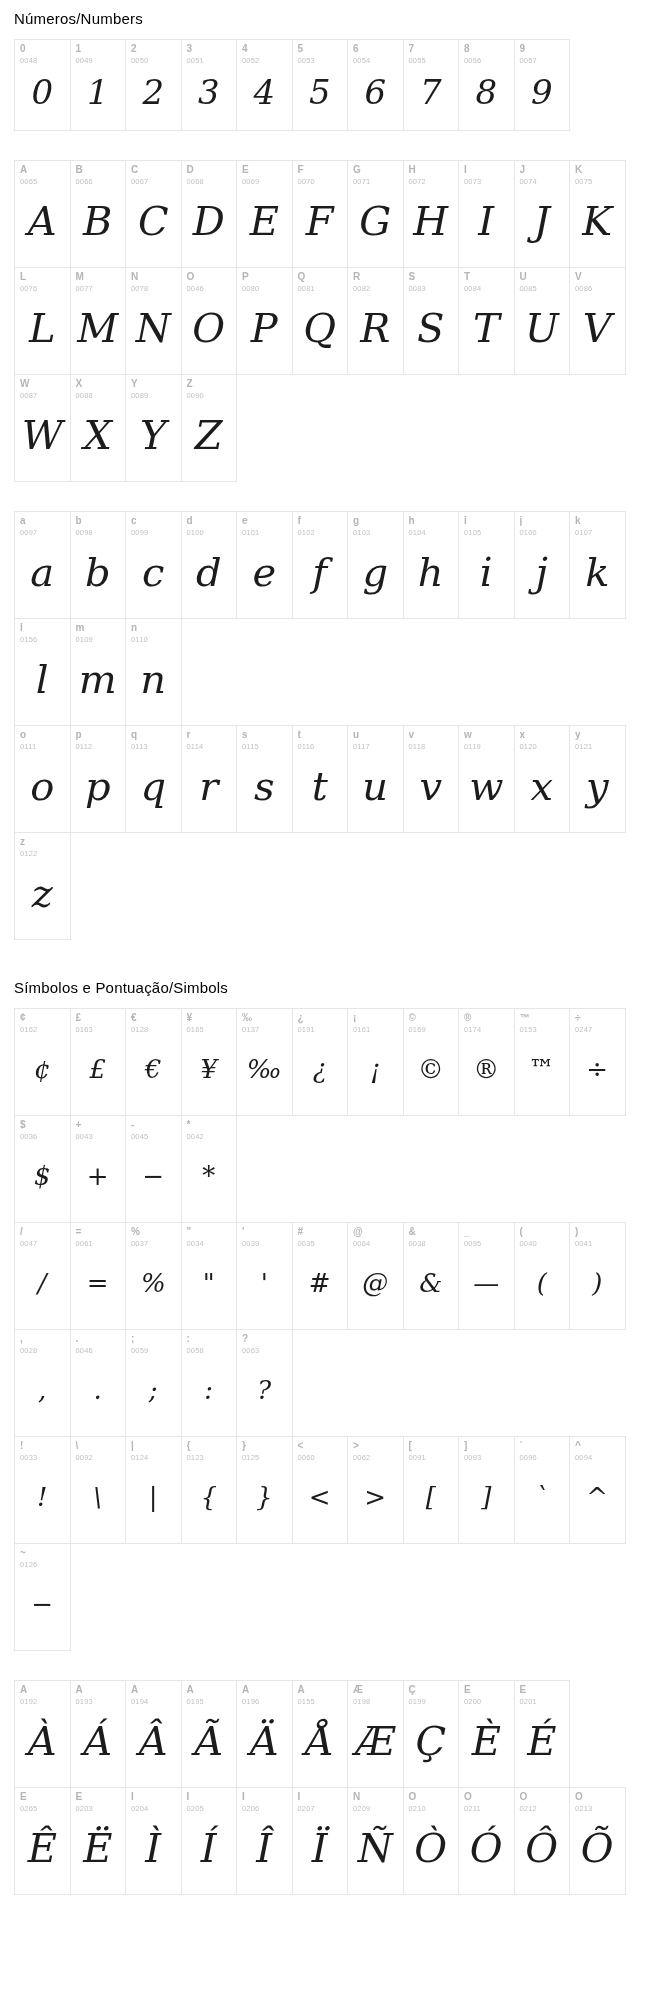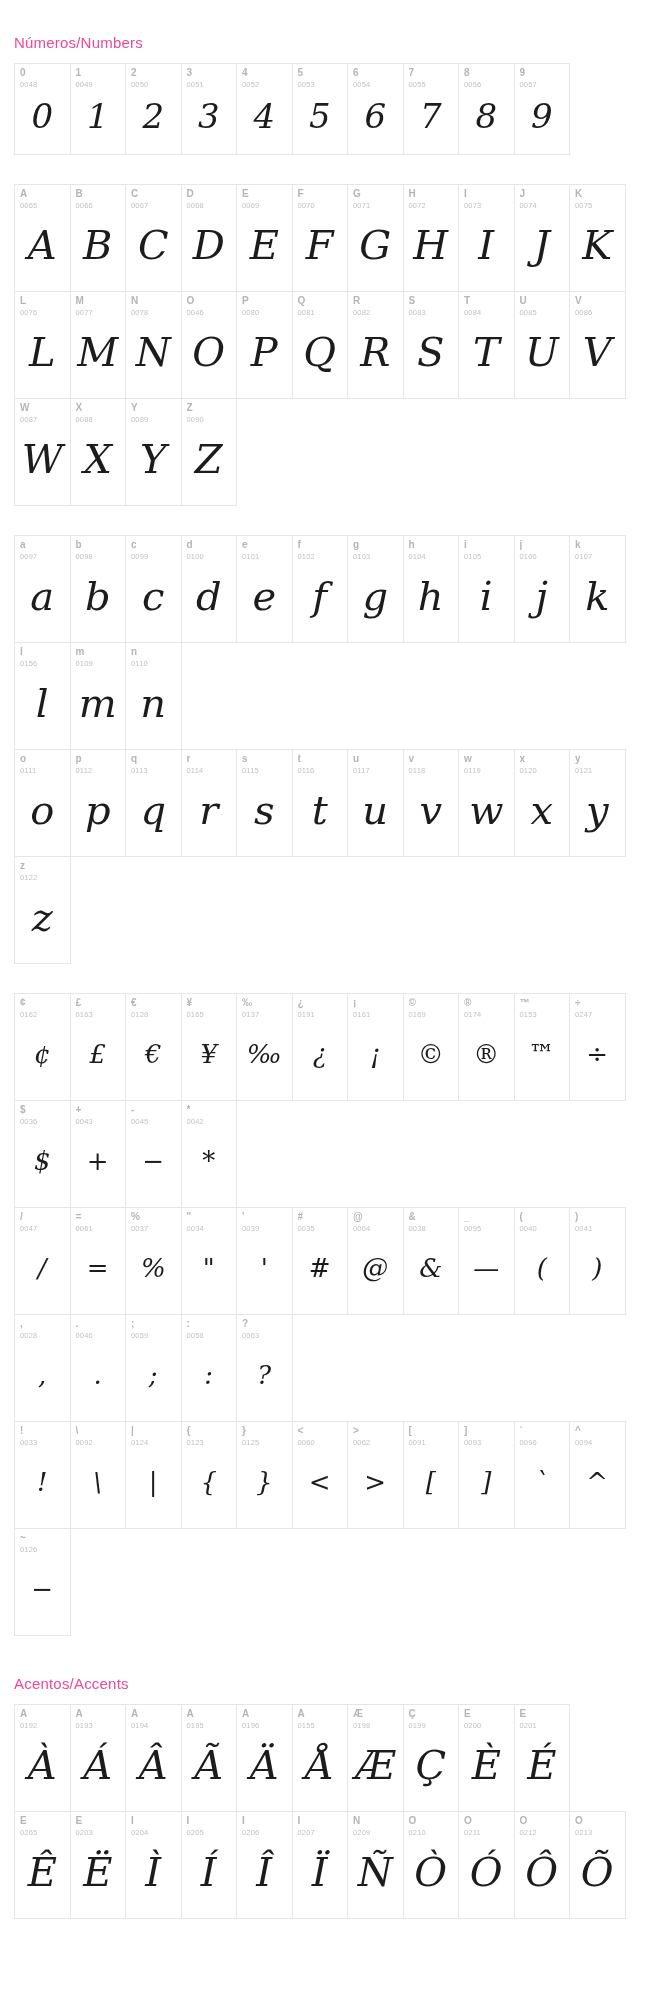--- a/index.html
+++ b/index.html
@@ -15,25 +15,24 @@
   .page {
     width: 661px;
     box-sizing: border-box;
     padding: 0 0 20px 0;
   }
   .section {
     margin: 0 0 30px 0;
   }
   .section-title {
     font-size: 15px;
-    color: #ec4899;
+    color: #000000;
     font-weight: 400;
     padding: 10px 0 12px 14px;
     letter-spacing: 0.2px;
-    margin-top: 24px;
   }
   .grid {
     display: flex;
     flex-wrap: wrap;
     margin-left: 14px;
     width: 633px;
   }
   .cell {
     width: 56.5px;
     height: 108px;
@@ -534,20 +533,21 @@
         <div class="cell">
           <div class="meta">
             <span class="ch">z</span>
             <span class="code">0122</span>
           </div>
           <div class="glyph">z</div>
         </div>
       </div>
     </div>
     <div class="section">
+      <div class="section-title">Símbolos e Pontuação/Simbols</div>
       <div class="grid">
         <div class="cell">
           <div class="meta">
             <span class="ch">¢</span>
             <span class="code">0162</span>
           </div>
           <div class="glyph small">¢</div>
         </div>
         <div class="cell">
           <div class="meta">
@@ -843,21 +843,20 @@
         <div class="cell">
           <div class="meta">
             <span class="ch">~</span>
             <span class="code">0126</span>
           </div>
           <div class="glyph small">−</div>
         </div>
       </div>
     </div>
     <div class="section">
-      <div class="section-title">Acentos/Accents</div>
       <div class="grid">
         <div class="cell">
           <div class="meta">
             <span class="ch">À</span>
             <span class="code">0192</span>
           </div>
           <div class="glyph">À</div>
         </div>
         <div class="cell">
           <div class="meta">

